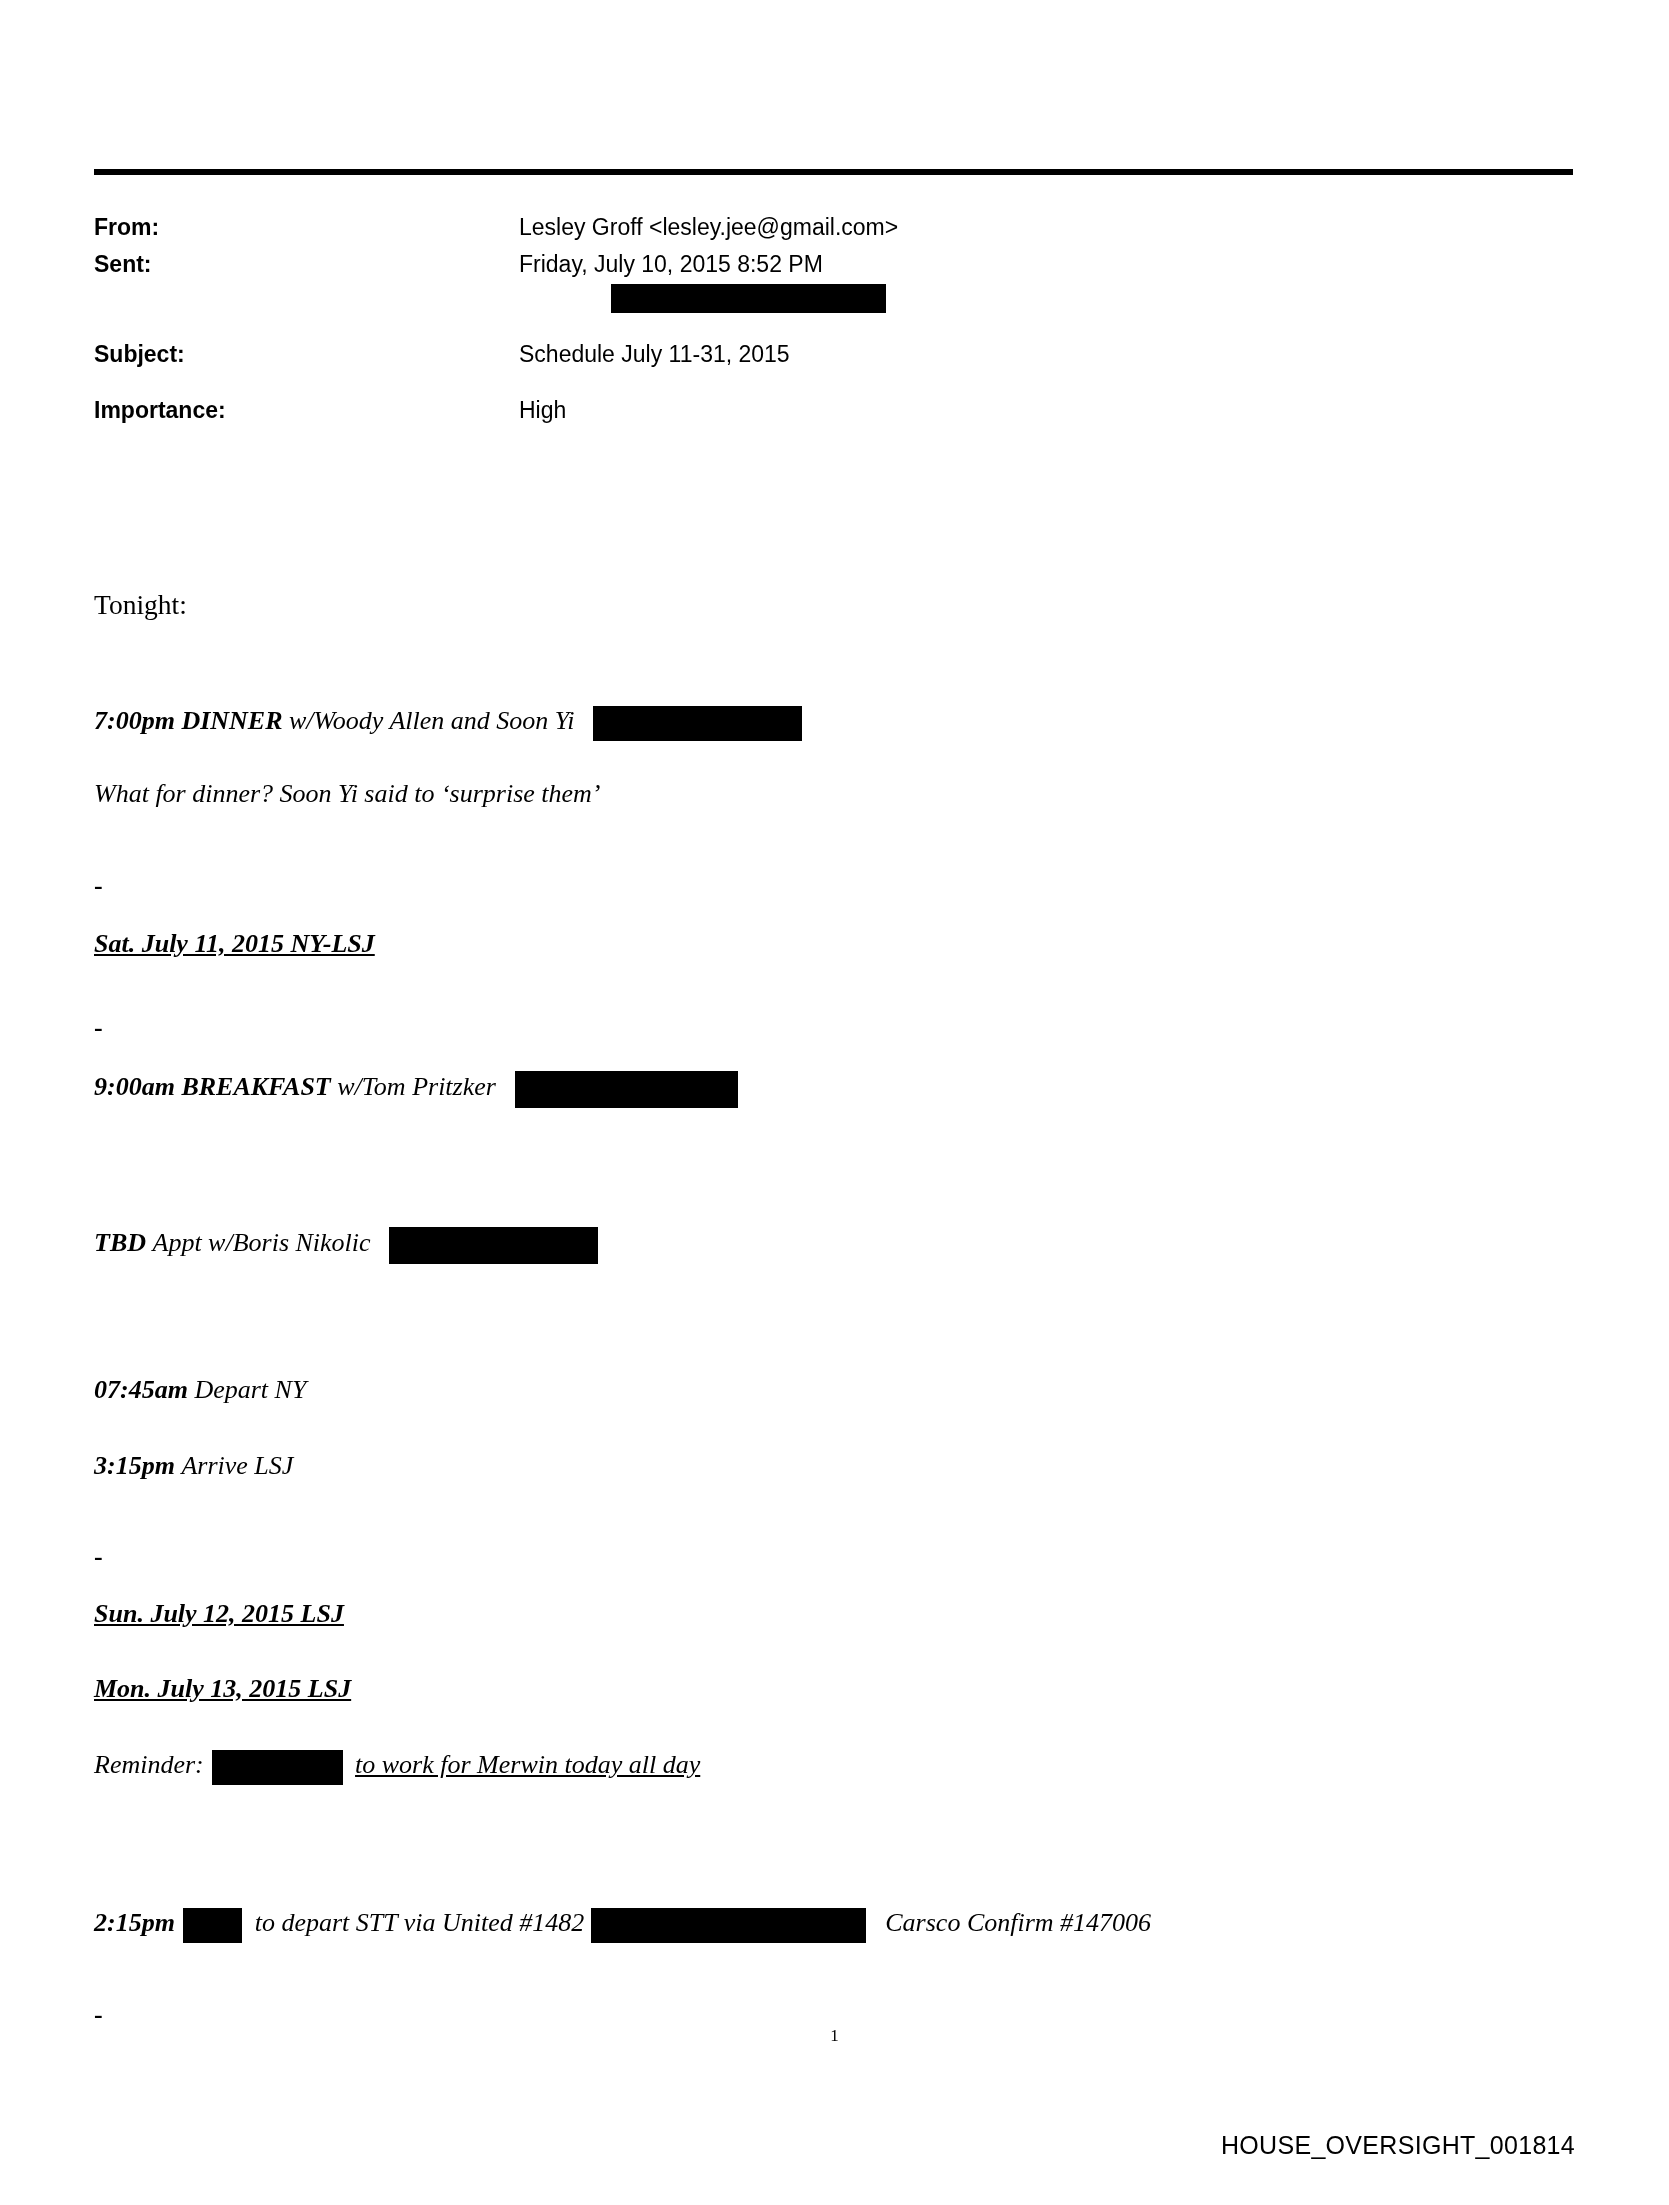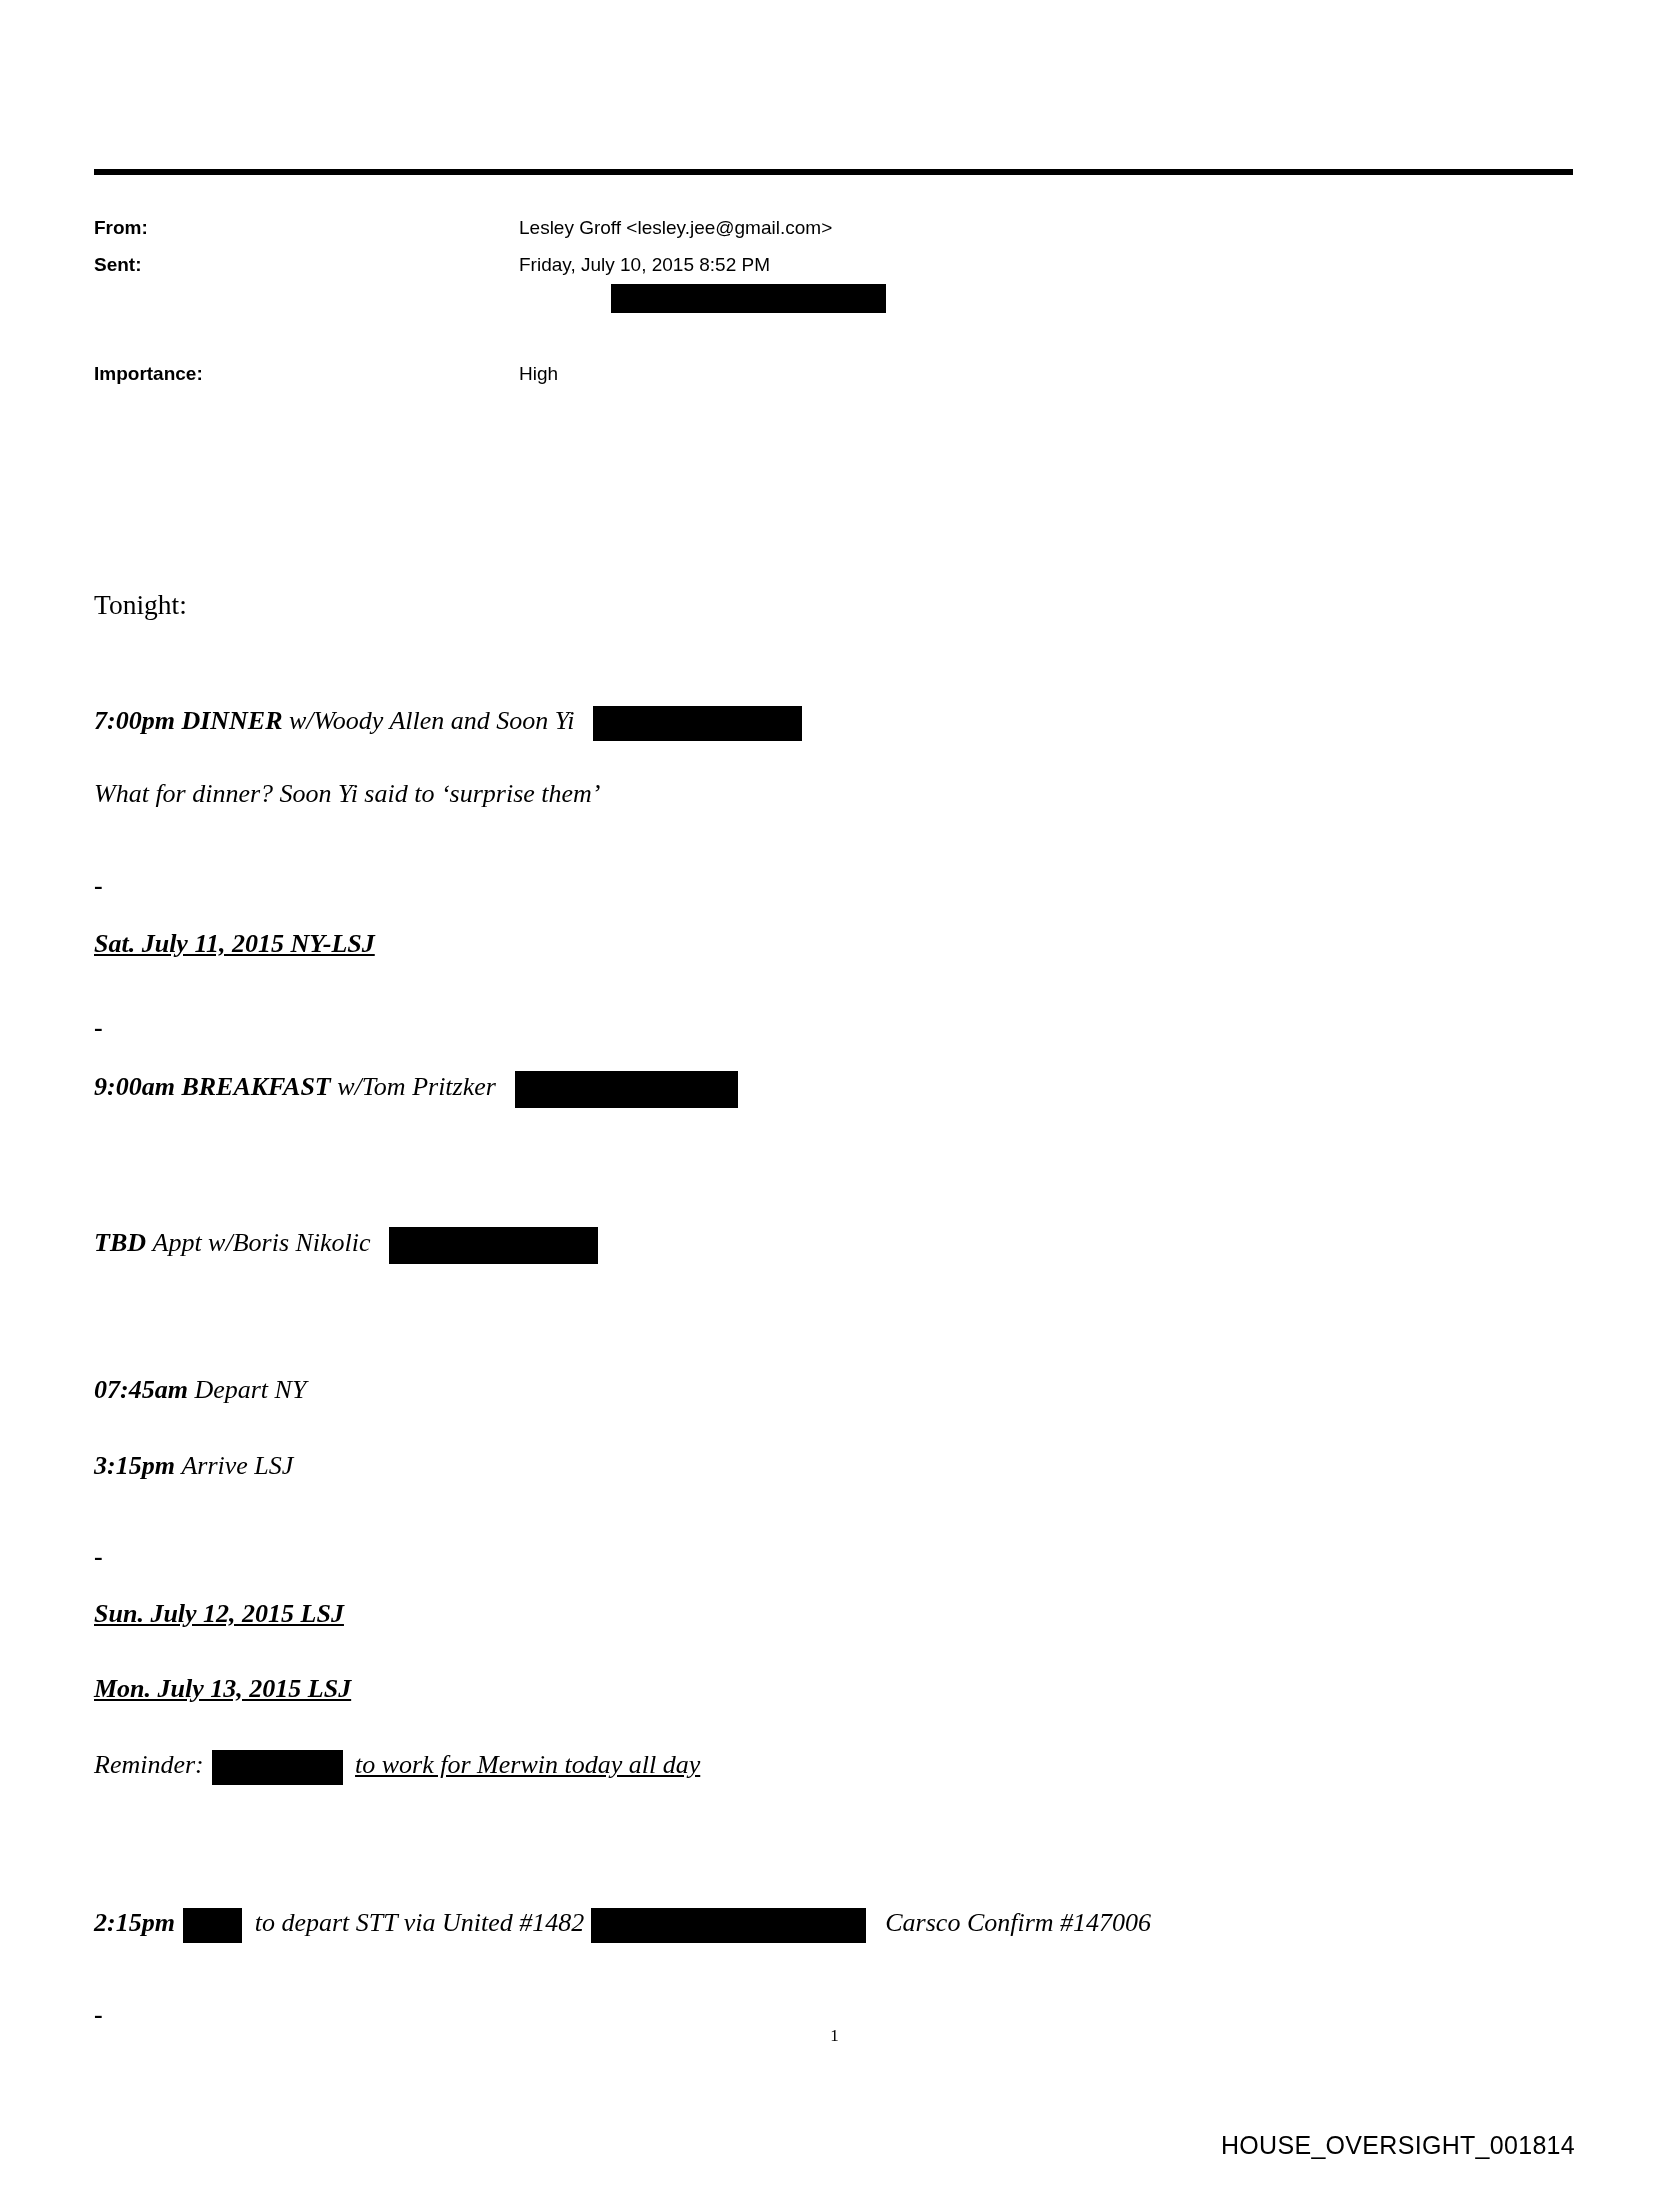--- a/index.html
+++ b/index.html
@@ -35,21 +35,21 @@
   
   .hdr {
     position: absolute;
     left: 94px;
     top: 209px;
     width: 1486px;
   }
   .hdr-row {
     position: relative;
     height: 37px;
-    font-size: 19px;
+    font-size: 23px;
     line-height: 37px;
   }
   .hdr-label {
     position: absolute;
     left: 0;
     top: 0;
     font-weight: bold;
   }
   .hdr-value {
     position: absolute;
@@ -142,20 +142,24 @@
     </div>
 
 
 
     <div class="hdr-row" style="height:33px;">
       <span class="redact-abs" style="left:517px; top:1.3px; width:275px; height:29px;"></span>
     </div>
 
     <div class="gap-sm"></div>
 
+    <div class="hdr-row">
+      <span class="hdr-label">Subject:</span>
+      <span class="hdr-value">Schedule July 11-31, 2015</span>
+    </div>
 
     <div class="gap-sm"></div>
 
     <div class="hdr-row">
       <span class="hdr-label">Importance:</span>
       <span class="hdr-value">High</span>
     </div>
 
   </div>
 

